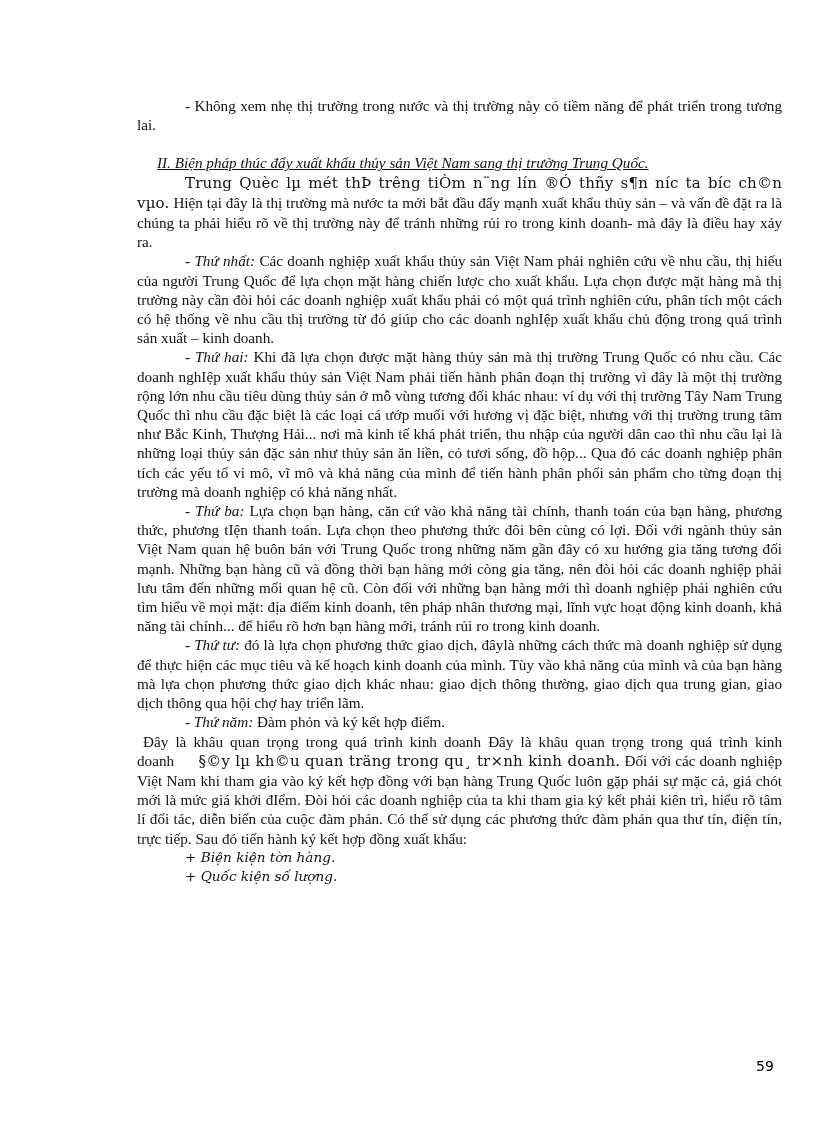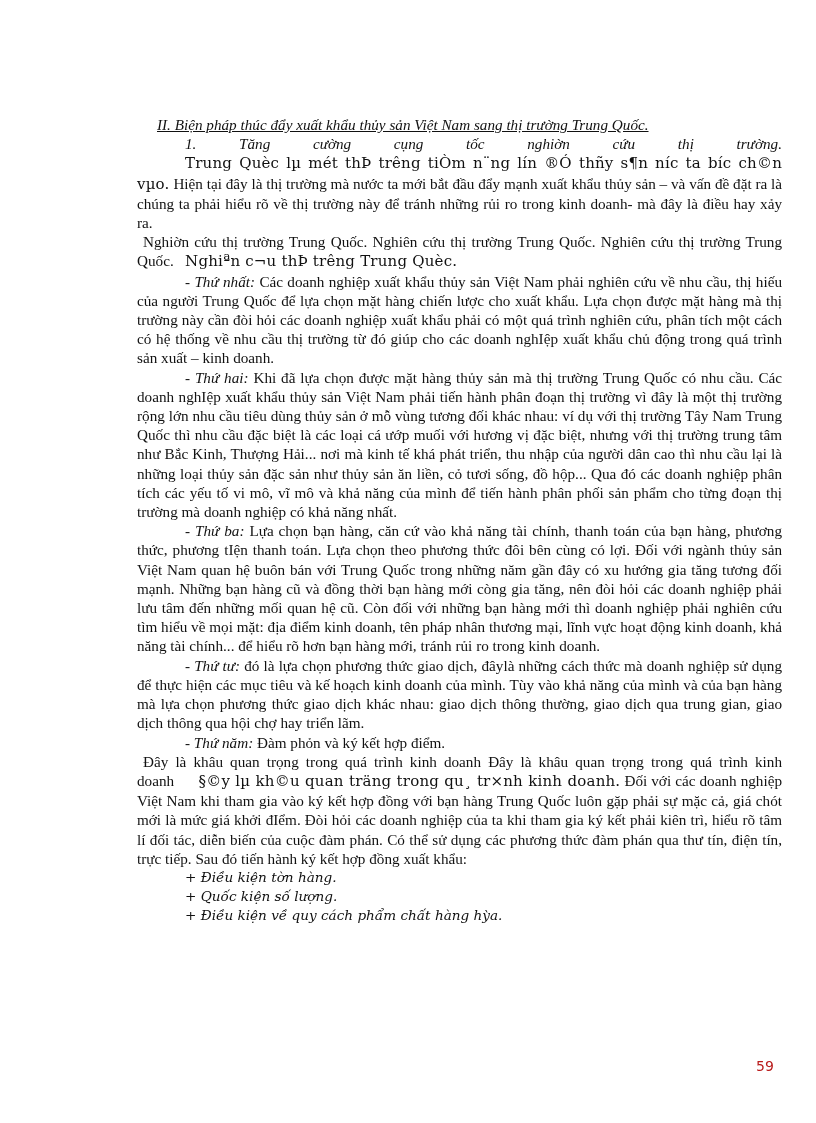--- a/index.html
+++ b/index.html
@@ -9,51 +9,49 @@
           font-size: 15.2px; line-height: 19.2px; }
   p { margin: 0; text-align: justify; }
   .indent { text-indent: 48px; }
   .gap { height: 19px; }
   .heading { text-align: left; font-style: italic; text-decoration: underline; padding-left: 20px; }
   .sub-heading { font-style: italic; text-align: justify; text-align-last: justify; padding-left: 48px; word-spacing: 4px; }
   .indent-small { text-indent: 6px; }
   .garbled { font-family: "DejaVu Serif", serif; font-size: 15px; letter-spacing: 0.2px; }
   em { font-style: italic; }
   .list { padding-left: 48px; font-style: italic; font-family: "DejaVu Serif", serif; font-size: 13.6px; line-height: 19.2px; }
-  .page-number { position: absolute; left: 756px; top: 1058px; font-family: "DejaVu Sans", sans-serif; font-size: 14px; color: #b91c1c; text-align: center; }
+  .page-number { position: absolute; left: 756px; top: 1058px; font-family: "DejaVu Sans", sans-serif; font-size: 14px; color: #000000; text-align: center; }
 </style>
 </head>
 <body>
 
 <div class="page">
 
+  <p class="indent">- Không xem nhẹ thị trường trong nước và thị trường này có tiềm năng để phát triển trong tương lai.</p>
 
   <div class="gap"></div>
 
   <p class="heading">II. Biện pháp thúc đẩy xuất khẩu thủy sản Việt Nam sang thị trường Trung Quốc.</p>
 
-  <p class="sub-heading">1. Tăng cường cụng tốc nghiờn cứu thị trường.</p>
 
 
   <p class="indent"><span class="garbled">Trung Quèc lµ mét thÞ tr­êng tiÒm n¨ng lín ®Ó thñy s¶n n­íc ta b­íc ch©n vµo.</span><span> Hiện tại đây là thị trường mà nước ta mới bắt đầu đẩy mạnh xuất khẩu thủy sản – và vấn đề đặt ra là chúng ta phải hiểu rõ về thị trường này để tránh những rủi ro trong kinh doanh- mà đây là điều hay xảy ra.</span></p>
 
-  <p class="indent-small"><span>Nghiờn cứu thị trường Trung Quốc.  Nghiên cứu thị trường Trung Quốc.  Nghiên cứu thị trường Trung Quốc.</span>&nbsp;&nbsp; <span class="garbled">Nghiªn c¬u thÞ tr­êng  Trung Quèc.</span></p>
 
   <p class="indent">- <em>Thứ nhất:</em><span> Các doanh nghiệp xuất khẩu thủy sản Việt Nam phải nghiên cứu về nhu cầu, thị hiếu của người Trung Quốc để lựa chọn mặt hàng chiến lược cho xuất khẩu. Lựa chọn được mặt hàng mà thị trường này cần đòi hỏi các doanh nghiệp xuất khẩu phải có một quá trình nghiên cứu, phân tích một cách có hệ thống về nhu cầu thị trường từ đó giúp cho các doanh nghIệp xuất khẩu chủ động trong quá trình sản xuất – kinh doanh.</span></p>
 
   <p class="indent">- <em>Thứ hai:</em><span> Khi đã lựa chọn được mặt hàng thủy sản mà thị trường Trung Quốc có nhu cầu. Các doanh nghIệp xuất khẩu thủy sản Việt Nam phải tiến hành phân đoạn thị trường vì đây là một thị trường rộng lớn nhu cầu tiêu dùng thủy sản ở mỗ vùng tương đối khác nhau: ví dụ với thị trường Tây Nam Trung Quốc thì nhu cầu đặc biệt là các loại cá ướp muối với hương vị đặc biệt, nhưng với thị trường trung tâm như Bắc Kinh, Thượng Hải... nơi mà kinh tế khá phát triển, thu nhập của người dân cao thì nhu cầu lại là những loại thủy sản đặc sản như thủy sản ăn liền, cỏ tươi sống, đồ hộp... Qua đó các doanh nghiệp phân tích các yếu tố vi mô, vĩ mô và khả năng của mình để tiến hành phân phối sản phẩm cho từng đoạn thị trường mà doanh nghiệp có khả năng nhất.</span></p>
 
   <p class="indent">- <em>Thứ ba:</em><span> Lựa chọn bạn hàng, căn cứ vào khả năng tài chính, thanh toán của bạn hàng, phương thức, phương tIện thanh toán. Lựa chọn theo phương thức đôi bên cùng có lợi. Đối với ngành thủy sản Việt Nam quan hệ buôn bán với Trung Quốc trong những năm gần đây có xu hướng gia tăng tương đối mạnh. Những bạn hàng cũ và đồng thời bạn hàng mới còng gia tăng, nên đòi hỏi các doanh nghiệp phải lưu tâm đến những mối quan hệ cũ. Còn đối với những bạn hàng mới thì doanh nghiệp phải nghiên cứu tìm hiểu về mọi mặt: địa điểm kinh doanh, tên pháp nhân thương mại, lĩnh vực hoạt động kinh doanh, khả năng tài chính... để hiểu rõ hơn bạn hàng mới, tránh rủi ro trong kinh doanh.</span></p>
 
   <p class="indent">- <em>Thứ tư:</em><span> đó là lựa chọn phương thức giao dịch, đâylà những cách thức mà doanh nghiệp sử dụng để thực hiện các mục tiêu và kế hoạch kinh doanh của mình. Tùy vào khả năng của mình và của bạn hàng mà lựa chọn phương thức giao dịch khác nhau: giao dịch thông thường, giao dịch qua trung gian, giao dịch thông qua hội chợ hay triển lãm.</span></p>
 
   <p class="indent">- <em>Thứ năm:</em><span> Đàm phỏn và ký kết hợp điểm.</span></p>
 
   <p class="indent-small"><span>Đây là khâu quan trọng trong quá trình kinh doanh Đây là khâu quan trọng trong quá trình kinh doanh</span>&nbsp;&nbsp;&nbsp;&nbsp;&nbsp; <span class="garbled">§©y lµ kh©u quan träng trong qu¸ tr×nh kinh doanh.</span><span> Đối với các doanh nghiệp Việt Nam khi tham gia vào ký kết hợp đồng với bạn hàng Trung Quốc luôn gặp phải sự mặc cả, giá chót mới là mức giá khởi đIểm. Đòi hỏi các doanh nghiệp của ta khi tham gia ký kết phải kiên trì, hiểu rõ tâm lí đối tác, diễn biến của cuộc đàm phán. Có thể sử dụng các phương thức đàm phán qua thư tín, điện tín, trực tiếp. Sau đó tiến hành ký kết hợp đồng xuất khẩu:</span></p>
 
   <div class="list">
-    <div>+ Điều kiện tờn hàng.</div>
+    <div>+ Biện kiện tờn hàng.</div>
     <div>+ Quốc kiện số lượng.</div>
-    <div>+ Điều kiện về quy cách phẩm chất hàng hỳa.</div>
   </div>
 </div>
 
 <div class="page-number">59</div>
 
 </body></html>

